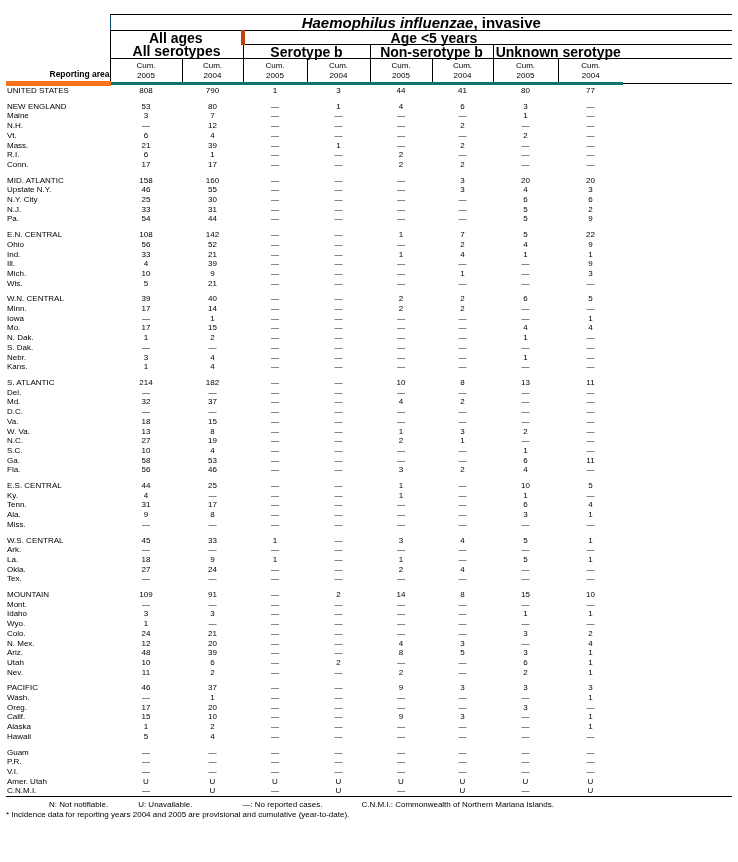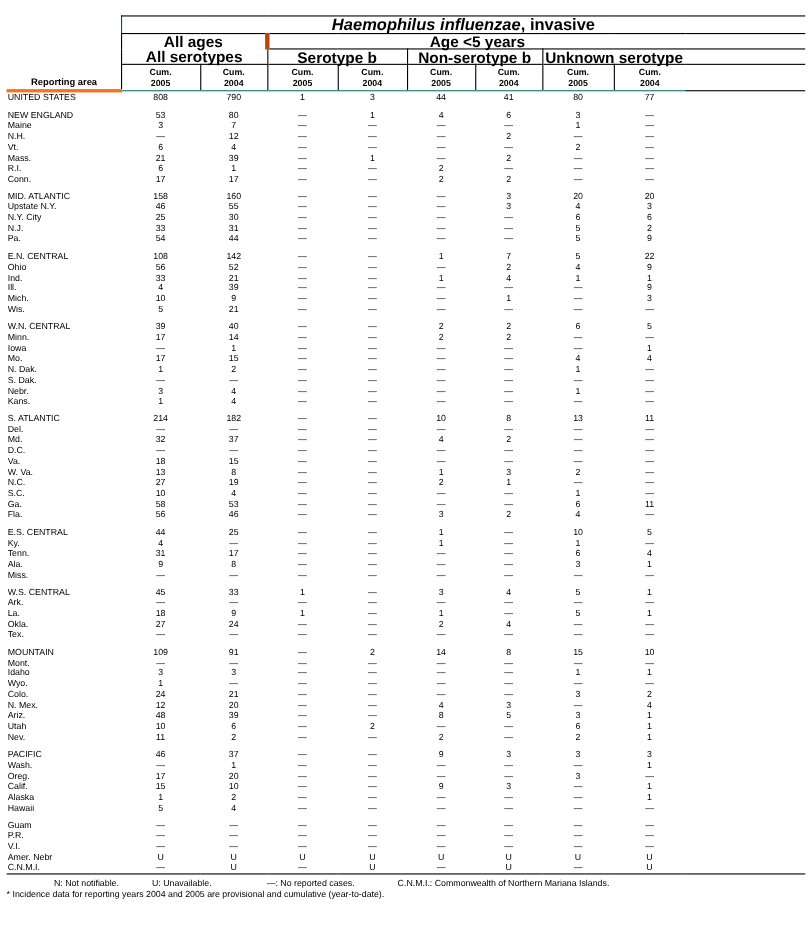--- a/index.html
+++ b/index.html
@@ -20,37 +20,37 @@
     border-collapse:collapse;
     table-layout:fixed;
     width:726px;
     margin-top:7px;
     border-bottom:1.5px solid #000;
   }
   th,td{padding:0;margin:0;}
   thead th{font-weight:bold;text-align:center;vertical-align:middle;font-size:14px;line-height:10px;}
 
   .th-area{
-    text-align:center;vertical-align:bottom;
+    text-align:right;vertical-align:bottom;
     font-size:8.5px;padding-left:1px;padding-bottom:2px;
-    border-bottom:3px solid #f97316;
+    border-bottom:5px solid #f97316;
   }
   .th-disease{
     height:15px;font-size:15px;
     border-top:1px solid #000;border-bottom:1px solid #000;border-left:1px solid #0c4a6e;
   }
   .th-disease .it{font-style:italic;}
   .th-allages{height:13px;border-left:1px solid #000;}
   .th-agelt5{height:13px;border-left:4px solid #c2410c;border-bottom:1px solid #000;margin-left:16px;}
   .th-bsp{border-bottom:1px solid #000;}
   .th-sub{height:13px;border-bottom:1px solid #000;}
   .bl{border-left:1px solid #000;}
   .th-cum{
-    height:23px;font-size:8px;line-height:9.5px;font-weight:bold;
-    border-left:1px solid #000;border-bottom:1px solid #0f766e;
+    height:23px;font-size:8px;line-height:9.5px;font-weight:normal;
+    border-left:1px solid #000;border-bottom:3px solid #0f766e;
   }
   .th-dsp{border-bottom:1px solid #000;}
 
   tbody td{
     font-size:8px;line-height:9.7px;height:9.7px;
     white-space:nowrap;vertical-align:middle;
   }
   tbody td.area{text-align:left;padding-left:1px;}
   tbody td.num{text-align:center;}
   tbody tr.gap td{height:6px;line-height:6px;font-size:1px;}
@@ -915,21 +915,21 @@
           <td class="num">—</td>
           <td class="num">—</td>
           <td class="num">—</td>
           <td class="num">—</td>
           <td class="num">—</td>
           <td class="num">—</td>
           <td class="num">—</td>
           <td></td>
         </tr>
         <tr>
-          <td class="area">Amer. Nebr</td>
+          <td class="area">Amer. Utah</td>
           <td class="num">U</td>
           <td class="num">U</td>
           <td class="num">U</td>
           <td class="num">U</td>
           <td class="num">U</td>
           <td class="num">U</td>
           <td class="num">U</td>
           <td class="num">U</td>
           <td></td>
         </tr>

